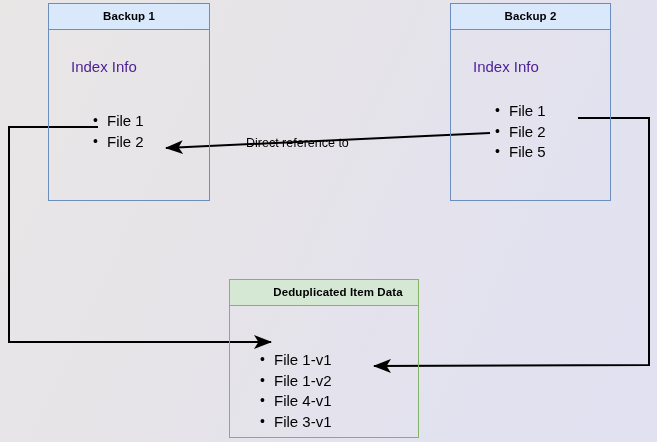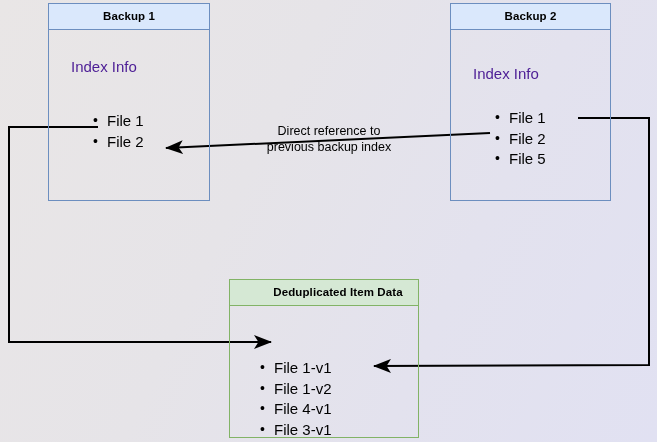--- a/index.html
+++ b/index.html
@@ -82,28 +82,29 @@
   ul.file-list li::before {
     content: "\2022";
     position: absolute;
     left: -14px;
     top: -1px;
     font-size: 14px;
     color: #000;
   }
   #backup1-list { left: 42px; top: 81px; }
   #backup2-list { left: 42px; top: 71px; }
-  #dedup-list  { left: 28px; top: 52px; }
+  #dedup-list  { left: 28px; top: 44px; }
   .edge-label {
     position: absolute;
-    text-align: center;
+    text-align: left;
     font-size: 12.5px;
     line-height: 15.5px;
     color: #000;
     white-space: nowrap;
+    margin-top: 12px;
   }
 </style>
 </head>
 <body>
 
 <div id="canvas">
 
   <svg class="wires" viewBox="0 0 657 442">
     <defs>
       <marker id="arrowhead" markerWidth="9" markerHeight="7" refX="8.5" refY="3.5" orient="auto" markerUnits="strokeWidth">
@@ -122,21 +123,21 @@
     <div class="node-header">Backup 1</div>
     <div class="node-body">
       <div class="index-label">Index Info</div>
       <ul class="file-list" id="backup1-list">
         <li>File 1</li>
         <li>File 2</li>
       </ul>
     </div>
   </div>
 
-  <div class="node" id="backup2" style="left:450px; top:3px; width:161px; height:198px;gap:7px;">
+  <div class="node" id="backup2" style="left:450px; top:3px; width:161px; height:198px;">
     <div class="node-header">Backup 2</div>
     <div class="node-body">
       <div class="index-label">Index Info</div>
       <ul class="file-list" id="backup2-list">
         <li>File 1</li>
         <li>File 2</li>
         <li>File 5</li>
       </ul>
     </div>
   </div>
@@ -148,16 +149,15 @@
         <li>File 1-v1</li>
         <li>File 1-v2</li>
         <li>File 4-v1</li>
         <li>File 3-v1</li>
       </ul>
     </div>
   </div>
 
   <div class="edge-label" style="left:246px; top:124px; width:166px;">
     <div>Direct reference to</div>
-    <div>previous backup index</div>
   </div>
 
 </div>
 
 </body></html>

